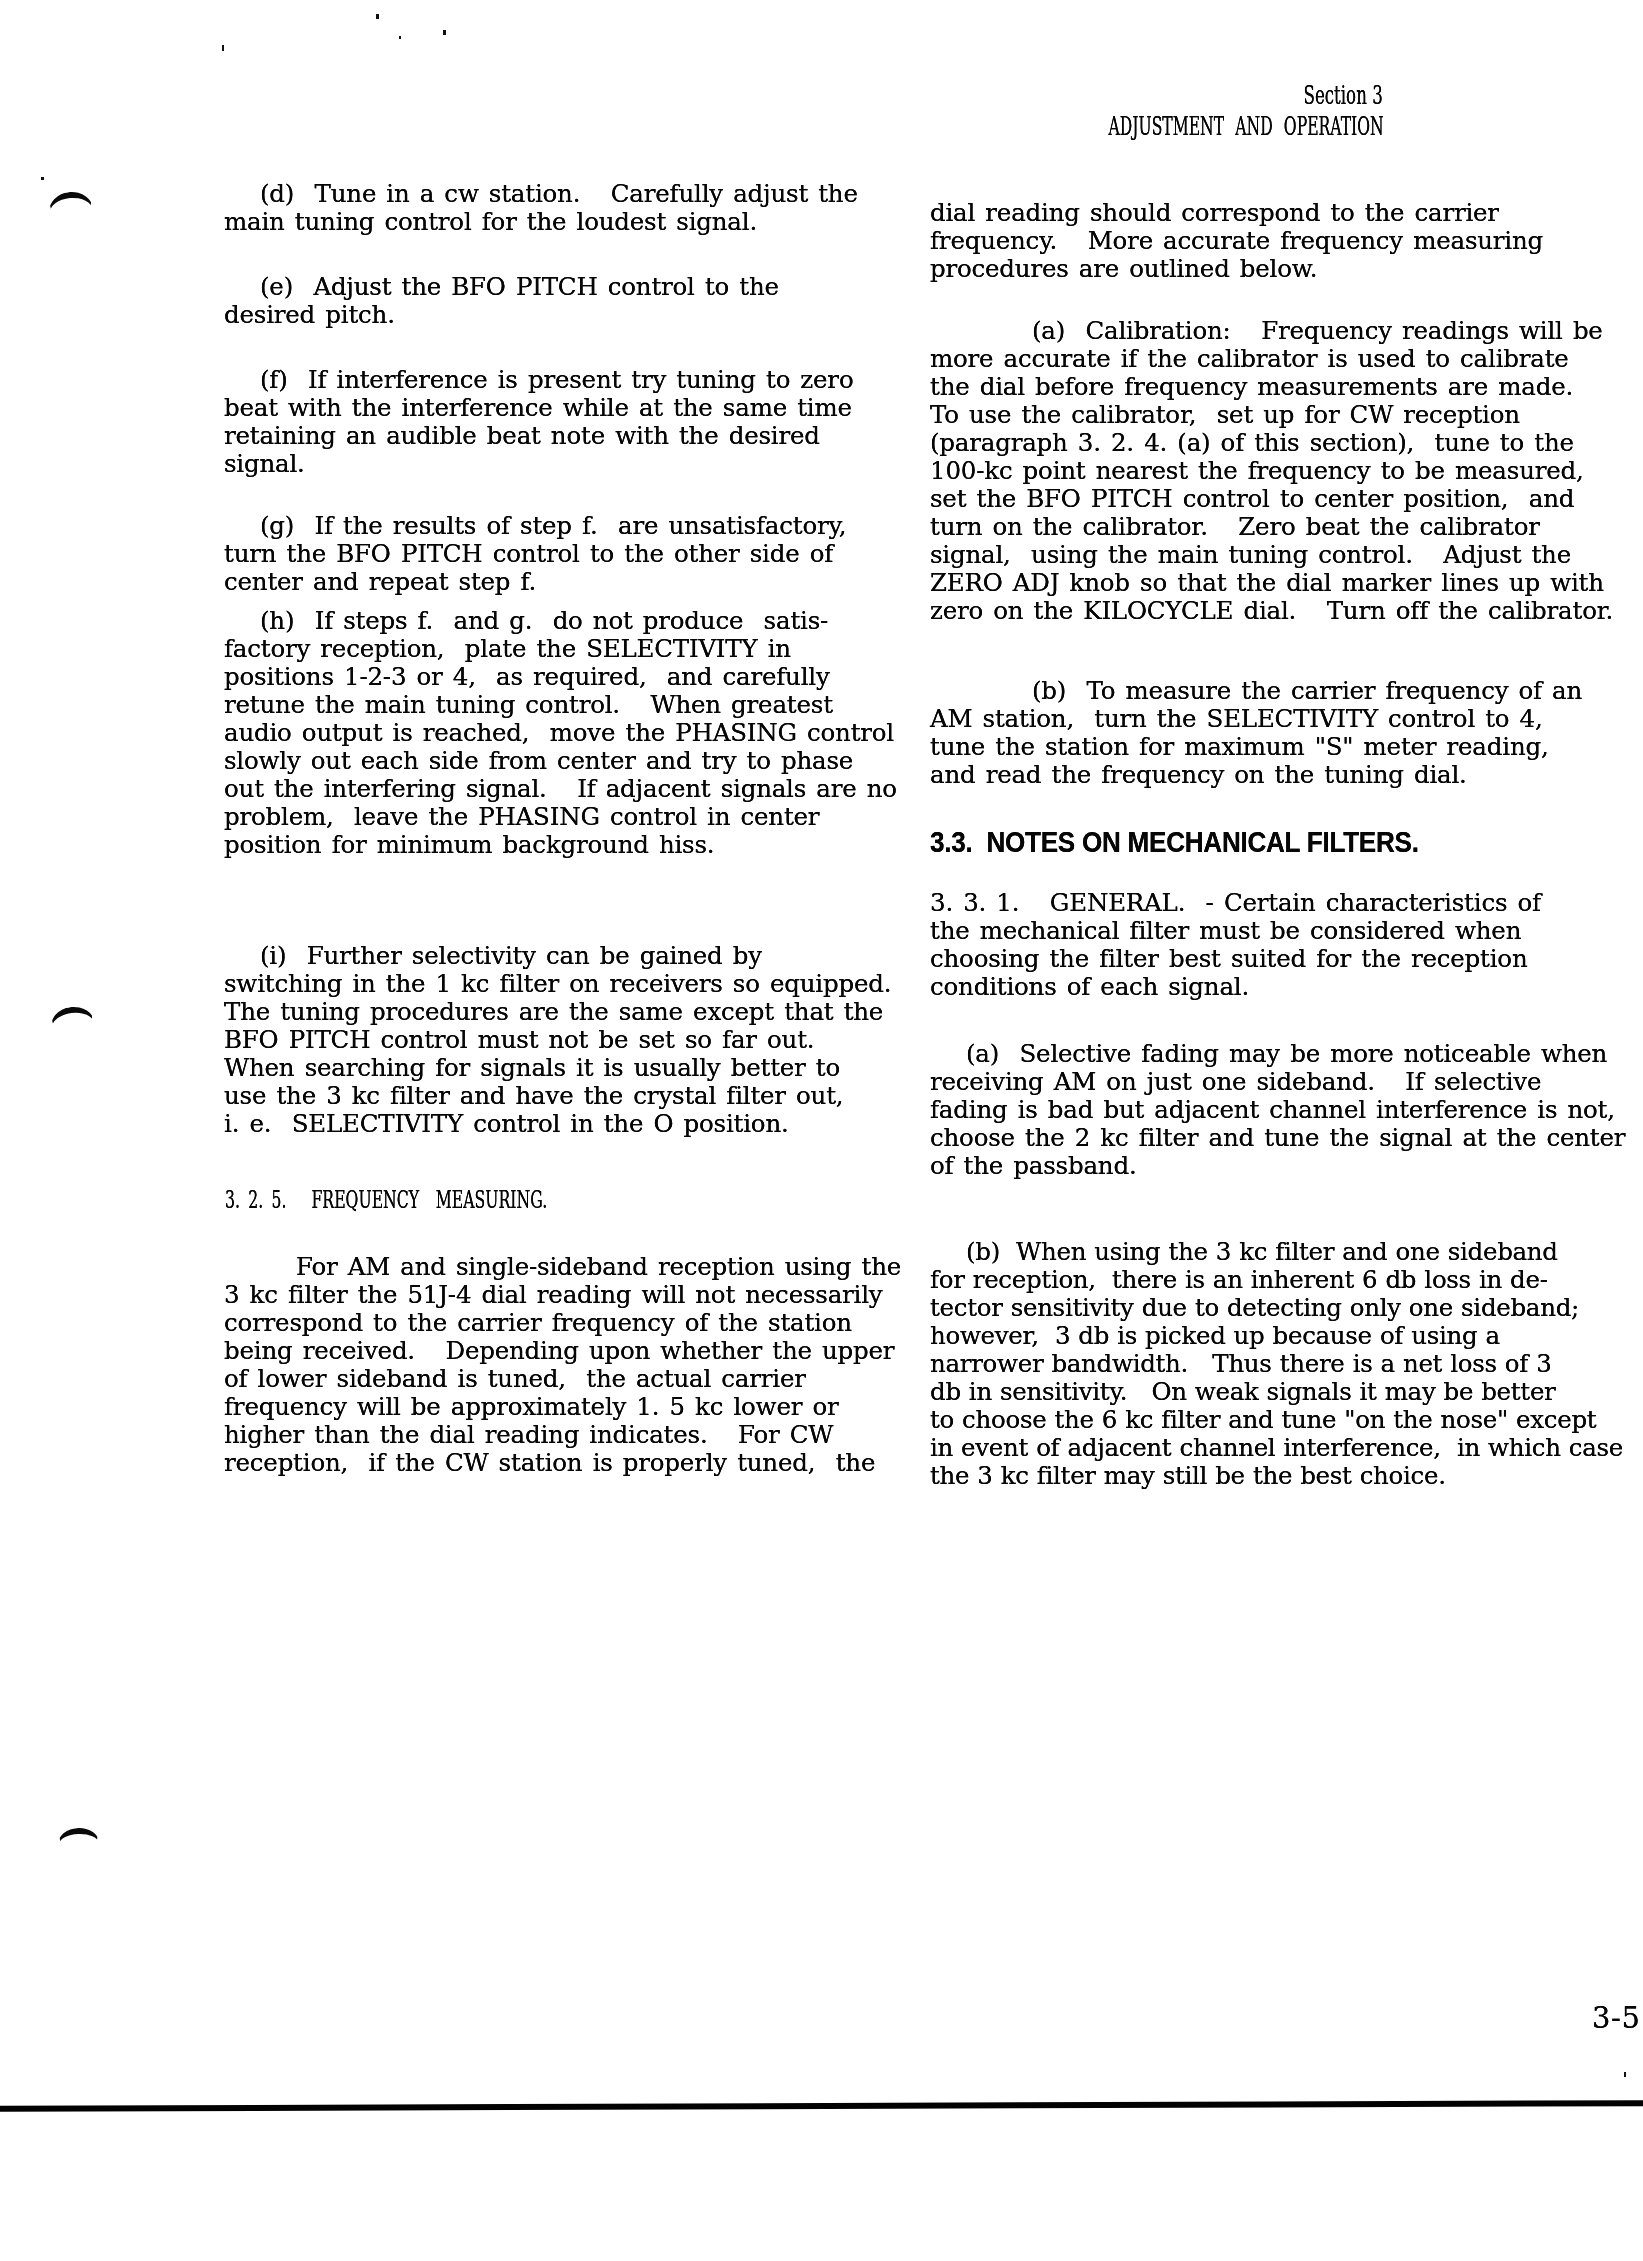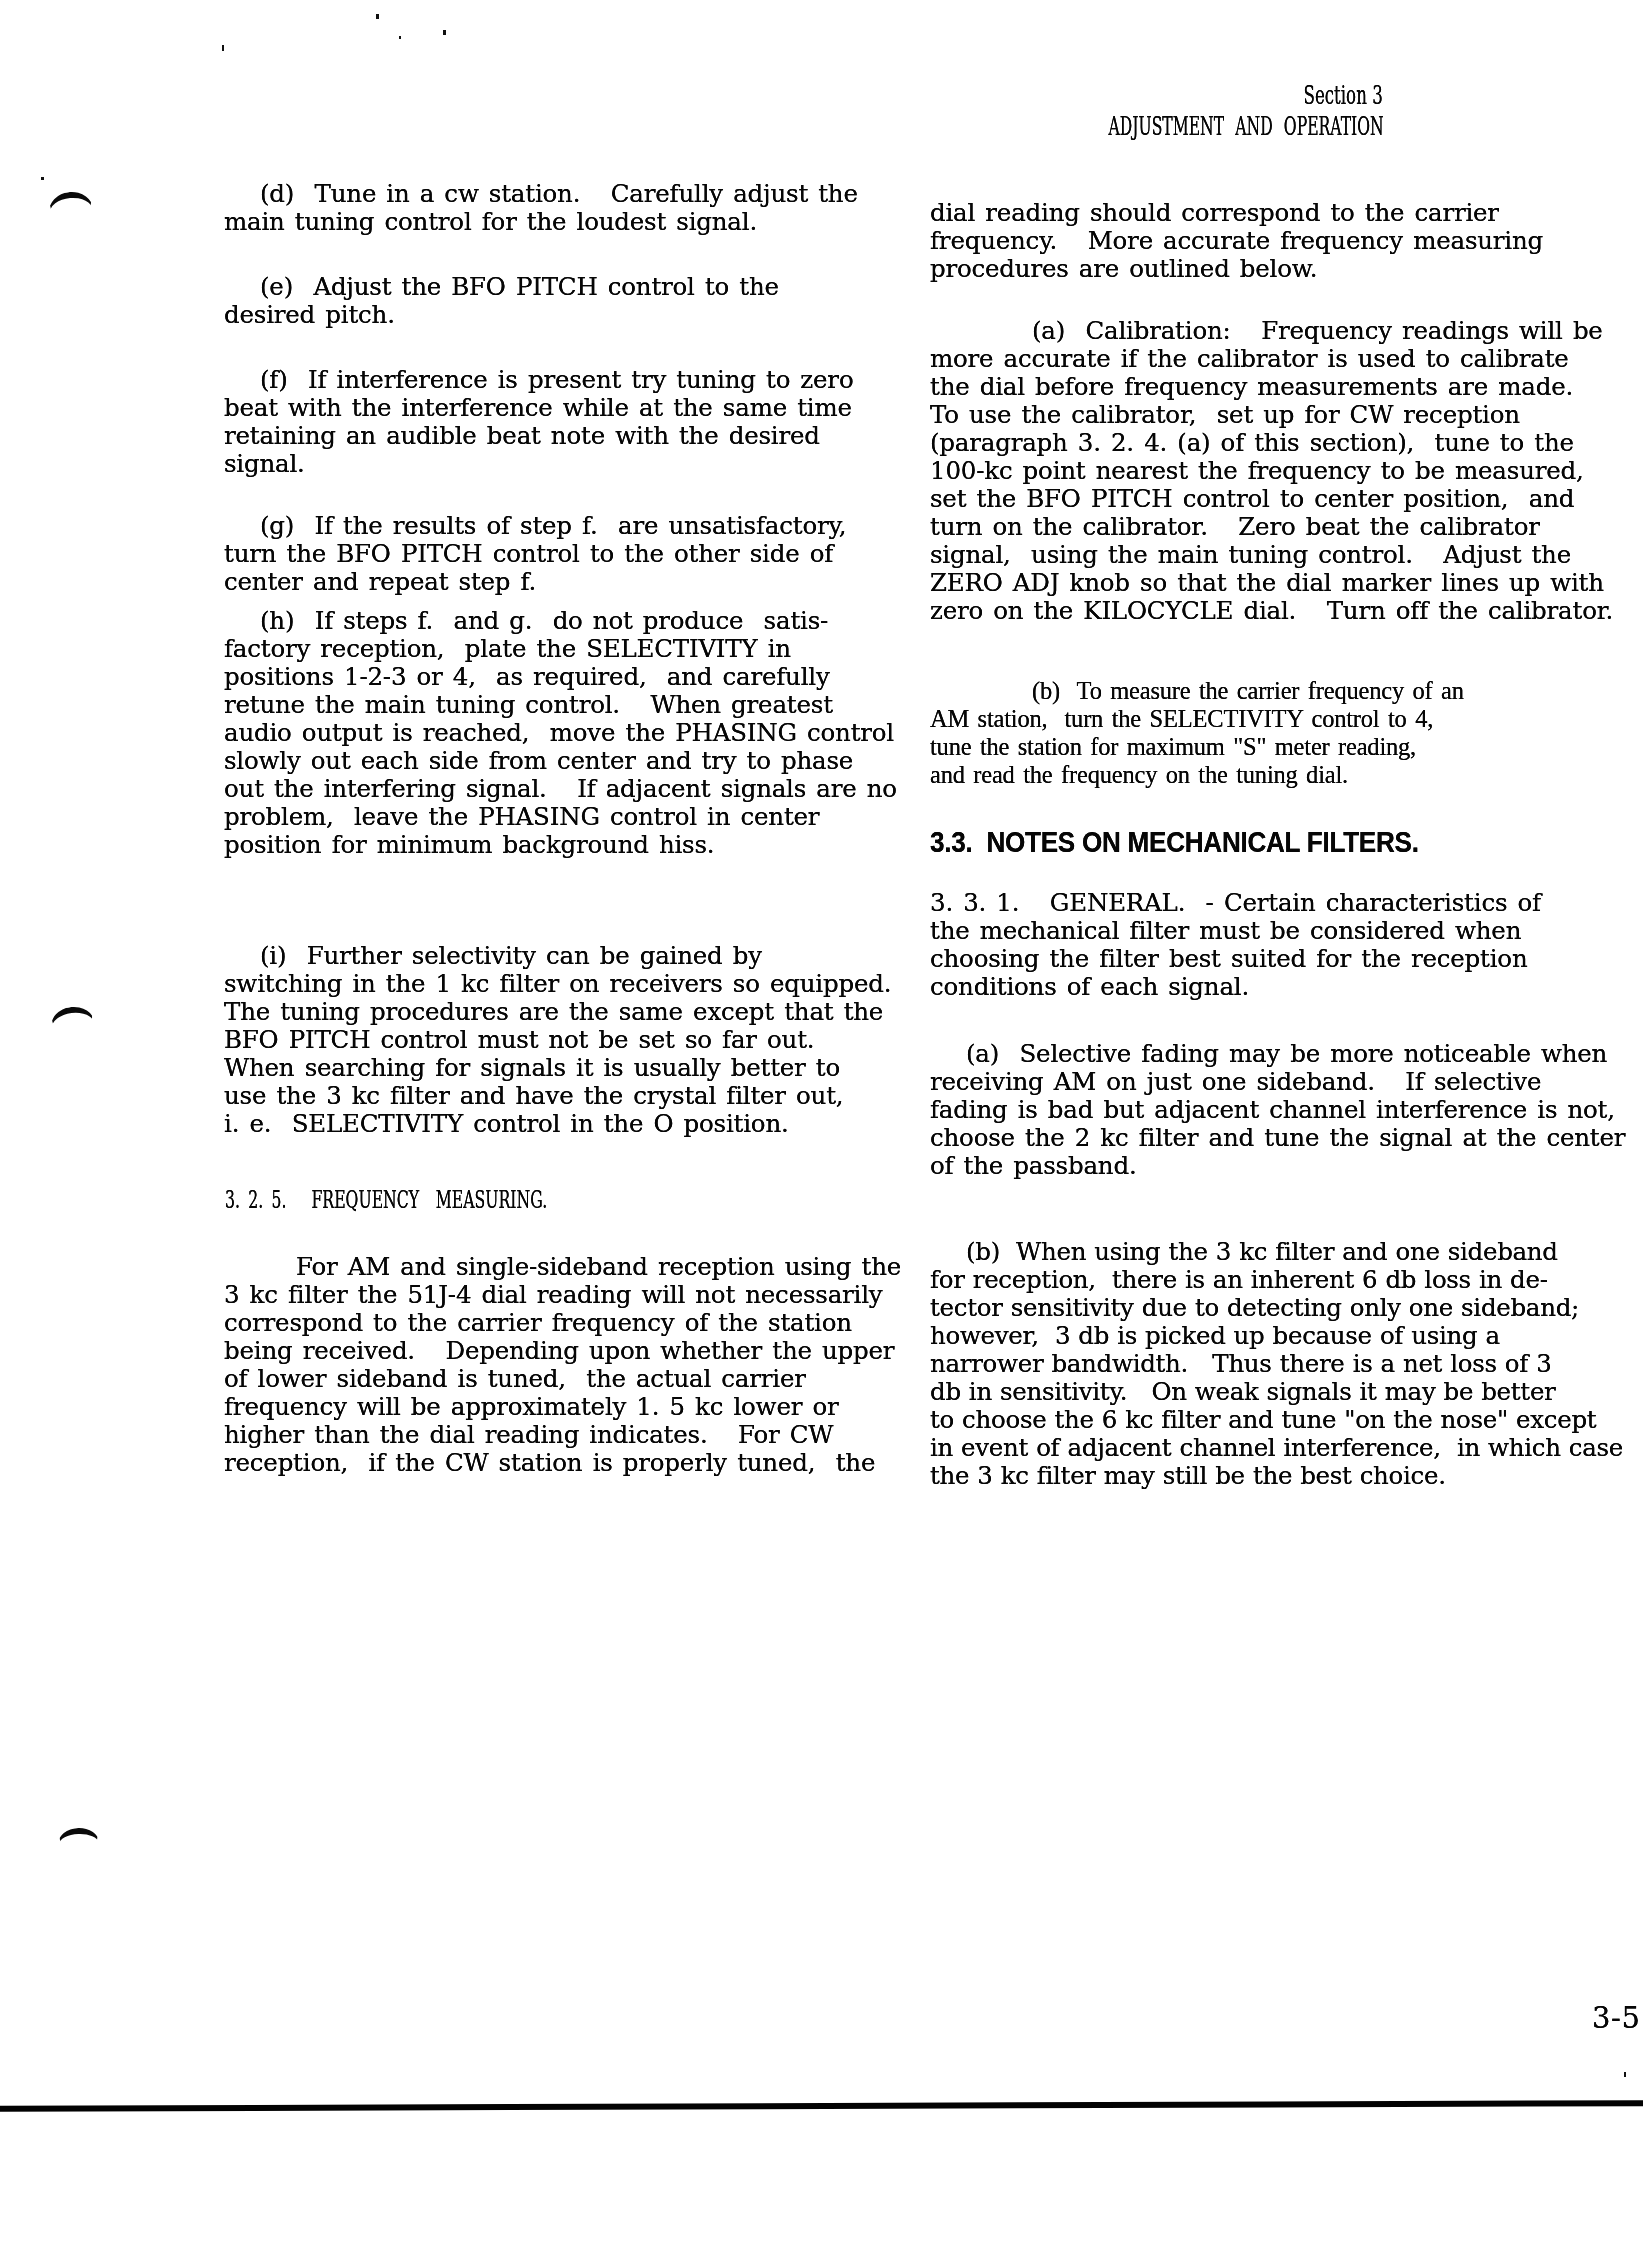--- a/index.html
+++ b/index.html
@@ -161,21 +161,21 @@
 more accurate if the calibrator is used to calibrate
 the dial before frequency measurements are made.
 To use the calibrator,  set up for CW reception
 (paragraph 3. 2. 4. (a) of this section),  tune to the
 100-kc point nearest the frequency to be measured,
 set the BFO PITCH control to center position,  and
 turn on the calibrator.   Zero beat the calibrator
 signal,  using the main tuning control.   Adjust the
 ZERO ADJ knob so that the dial marker lines up with
 zero on the KILOCYCLE dial.   Turn off the calibrator.</div>
-  <div class="para ind158" style="left:930px; top:677px;font-family:Liberation Serif, serif;">(b)  To measure the carrier frequency of an
+  <div class="para ind158" style="left:930px; top:677px;">(b)  To measure the carrier frequency of an
 AM station,  turn the SELECTIVITY control to 4,
 tune the station for maximum "S" meter reading,
 and read the frequency on the tuning dial.</div>
   <div class="h-sans" style="left:930px; top:826px;">3.3.  NOTES ON MECHANICAL FILTERS.</div>
   <div class="para" style="left:930px; top:889px;">3. 3. 1.   GENERAL.  - Certain characteristics of
 the mechanical filter must be considered when
 choosing the filter best suited for the reception
 conditions of each signal.</div>
   <div class="para ind56" style="left:930px; top:1040px;">(a)  Selective fading may be more noticeable when
 receiving AM on just one sideband.   If selective

